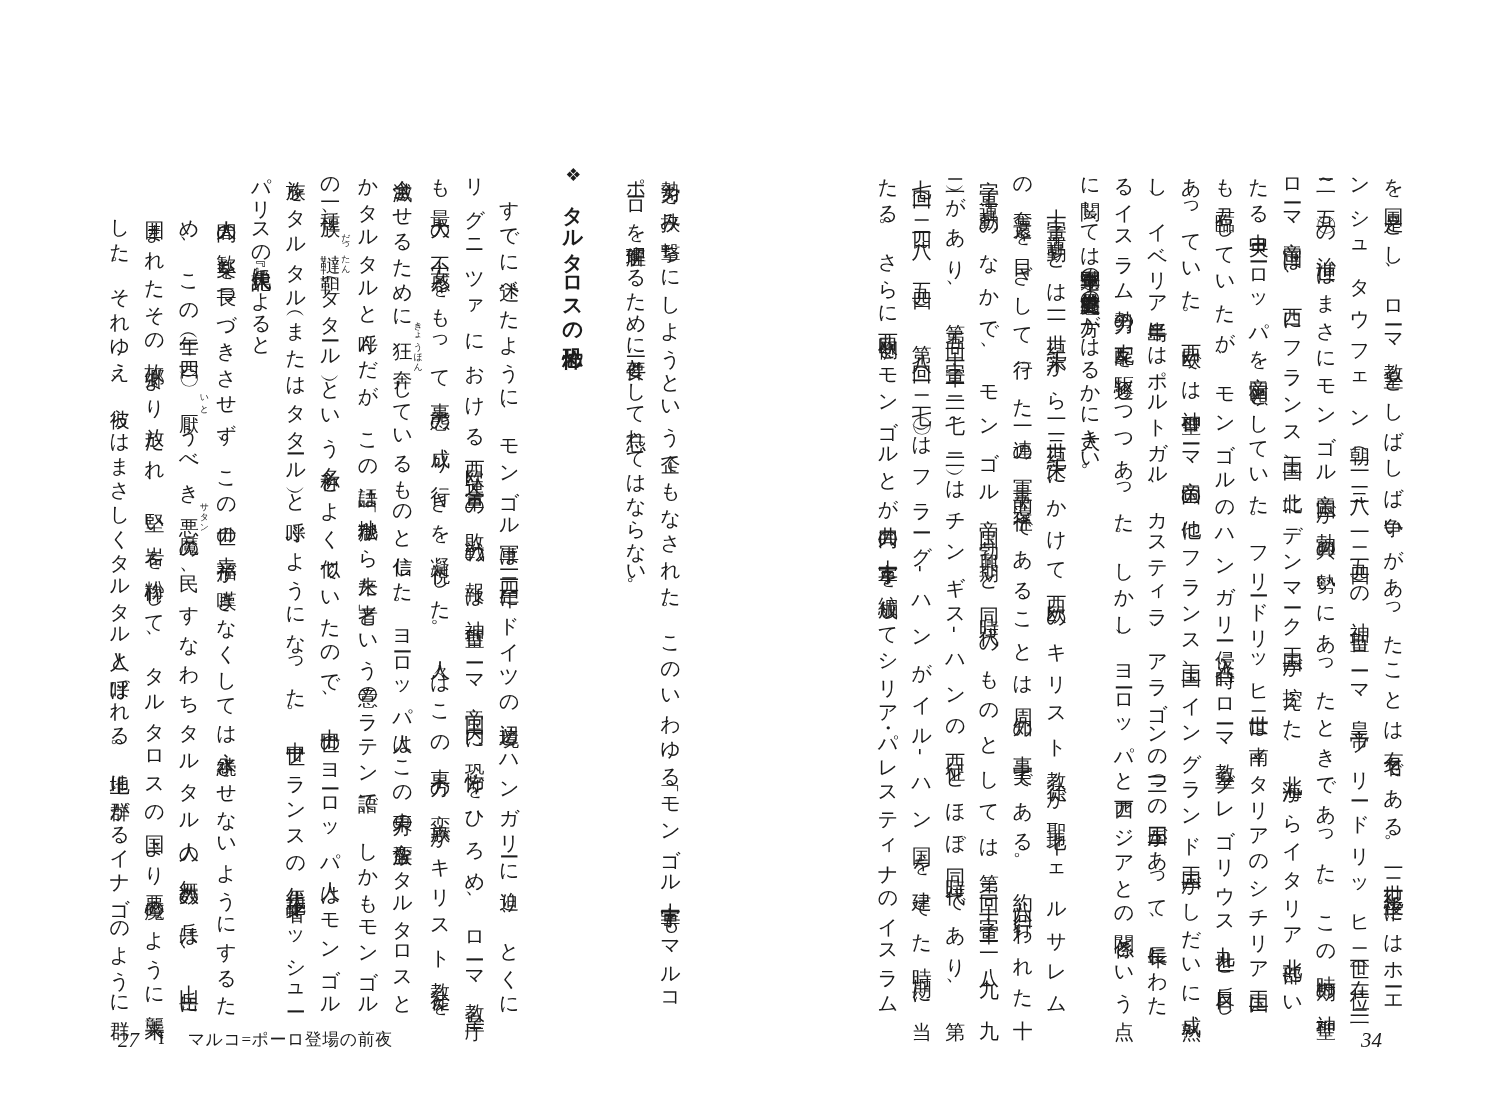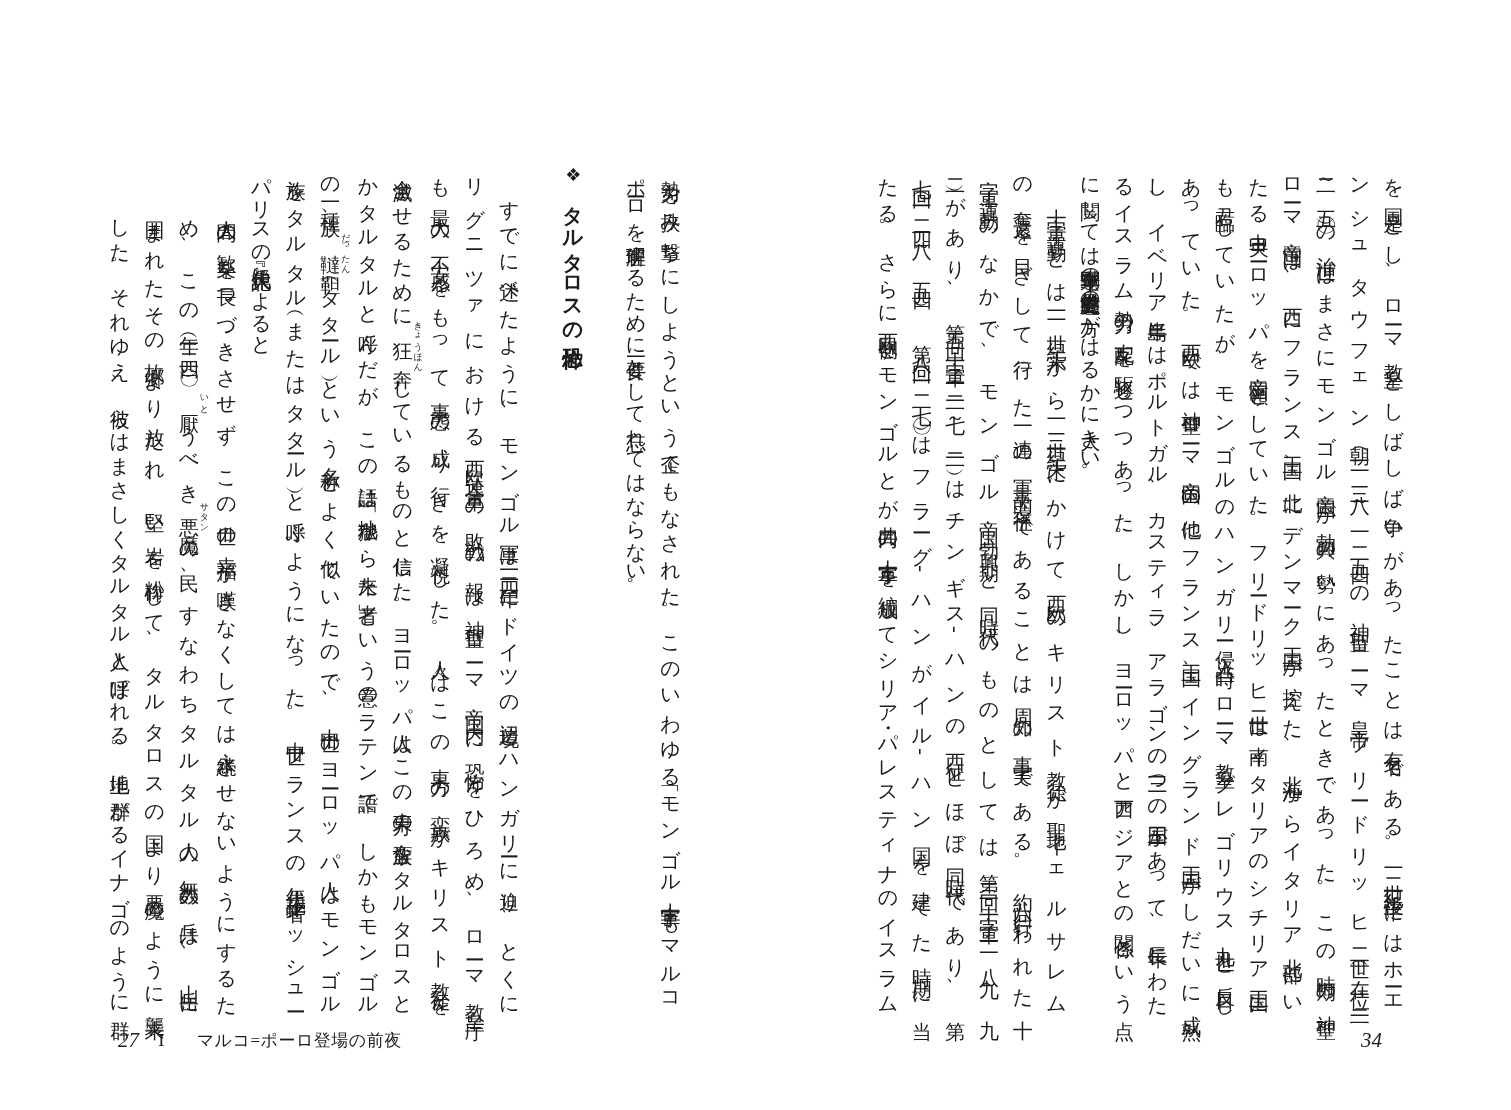--- a/index.html
+++ b/index.html
@@ -31,31 +31,31 @@
   .sec-heading{
     margin:0;margin-block-start:26px;margin-block-end:26px;
     line-height:40px;height:100%;box-sizing:border-box;
     font-family:"Liberation Sans","DejaVu Sans",sans-serif;
     font-weight:bold;font-size:20.5px;text-align:start;text-align-last:start;
   }
   .sec-icon{font-size:18px;}
   .sec-title{margin-inline-start:7px;}
   .footer-left{
     position:absolute;left:118px;top:1028px;
-    display:flex;align-items:center;
+    display:flex;align-items:flex-start;
   }
   .footer-pagenum{
     font-family:"Liberation Serif","DejaVu Serif",serif;
     font-style:italic;font-size:21px;
   }
   .footer-chapmark{
     font-size:17px;margin-left:19px;
   }
   .footer-chaptitle{
-    font-size:17px;margin-left:32px;letter-spacing:0.5px;
+    font-size:17px;margin-left:23px;letter-spacing:0.5px;
   }
   .footer-right{
     position:absolute;left:1361px;top:1028px;
     font-style:italic;font-size:21px;
   }
 </style>
 </head>
 <body>
 
 <div class="spread">

